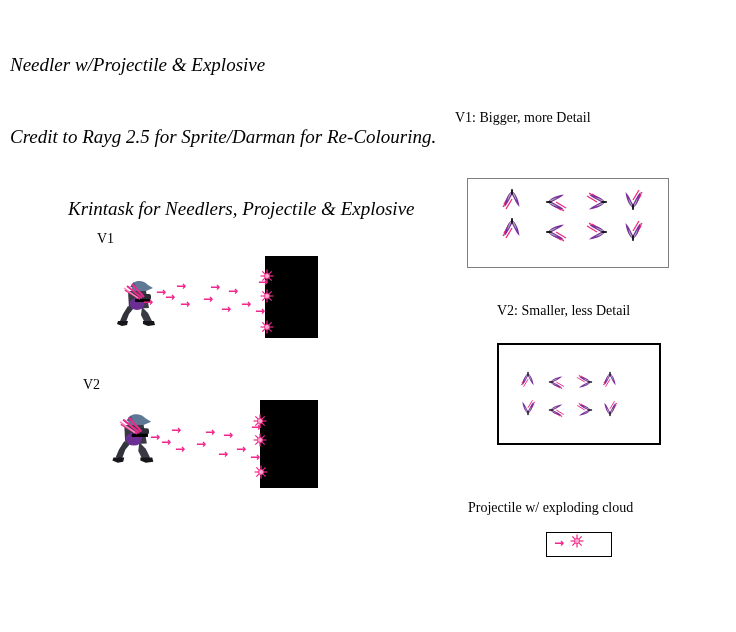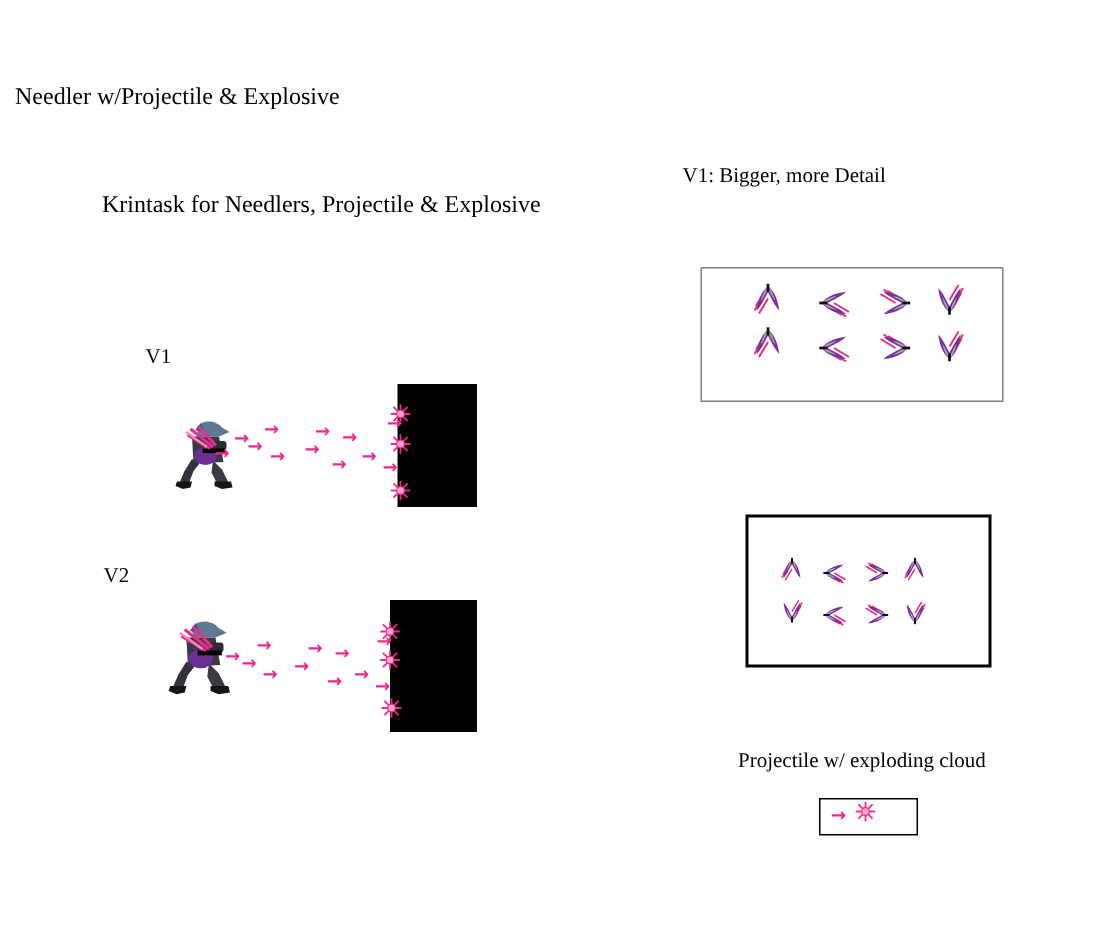--- a/index.html
+++ b/index.html
@@ -1,27 +1,27 @@
 <!DOCTYPE html>
 <html><head>
 <meta charset="utf-8">
 <style>
   html,body{margin:0;padding:0;background:#fff;}
   body{width:736px;height:632px;font-family:"Liberation Serif",serif;color:#000;}
   #canvas{position:relative;width:736px;height:632px;background:#fff;overflow:hidden;}
 
-  .credits{position:absolute;left:10px;top:5px;font-size:16px;line-height:24px;white-space:pre;}
+  .credits{position:absolute;left:10px;top:5px;font-size:19px;line-height:24px;white-space:pre;font-style:italic;}
   .credits .indent{padding-left:58px;}
 
   .lbl{position:absolute;font-size:14px;line-height:18px;white-space:nowrap;}
   #v1-label{left:97px;top:230px;}
-  #v2-label{left:69px;top:376px;font-family:Liberation Serif, serif;}
+  #v2-label{left:83px;top:376px;font-family:Liberation Serif, serif;}
   #v1-caption{left:455px;top:109px;}
   #v2-caption{left:497px;top:302px;}
-  #proj-caption{left:492px;top:499px;}
+  #proj-caption{left:468px;top:499px;}
 
   .wall{position:absolute;background:#000;}
   #v1-wall{left:265px;top:256px;width:53px;height:82px;}
   #v2-wall{left:260px;top:400px;width:58px;height:88px;}
 
   .panel{position:absolute;background:#fff;}
   #v1-panel{left:467px;top:178px;width:200px;height:88px;border:1px solid #7f7f7f;}
   #v2-panel{left:497px;top:343px;width:160px;height:98px;border:2px solid #000;}
   #proj-box{position:absolute;left:546px;top:532px;width:64px;height:23px;border:1px solid #000;background:#fff;}
 
@@ -36,32 +36,34 @@
   .dir-right{transform:rotate(90deg);}
   .dir-down{transform:rotate(180deg);}
 </style>
 </head>
 <body>
 
 <div id="canvas">
 
   <div class="credits">
     <div>Needler w/Projectile &amp; Explosive</div>
+    <div>Credit to Rayg 2.5 for Sprite/Darman for Re-Colouring.</div>
     <div class="indent">Krintask for Needlers, Projectile &amp; Explosive</div>
   </div>
 
   <div class="lbl" id="v1-label">V1</div>
   <div class="lbl" id="v2-label">V2</div>
 
   <div class="wall" id="v1-wall"></div>
   <div class="wall" id="v2-wall"></div>
 
   <div class="lbl" id="v1-caption">V1: Bigger, more Detail</div>
   <div class="panel" id="v1-panel"></div>
 
+  <div class="lbl" id="v2-caption">V2: Smaller, less Detail</div>
   <div class="panel" id="v2-panel"></div>
 
   <div class="lbl" id="proj-caption">Projectile w/ exploding cloud</div>
   <div id="proj-box"></div>
 
 <svg class="elite" viewBox="0 0 52 50" width="52" height="52" style="left: 112px; top: 277px;">
 
     <path d="M16 28 L11 36 L8 43 L14 44 L17 36 L21 31 Z" fill="#33333d"></path>
     <path d="M30 29 L36 35 L40 43 L33 45 L29 37 Z" fill="#3a3a44"></path>
     <path d="M6 43 L16 43 L15 47 L10 48 L5 46 Z" fill="#15151a"></path>

